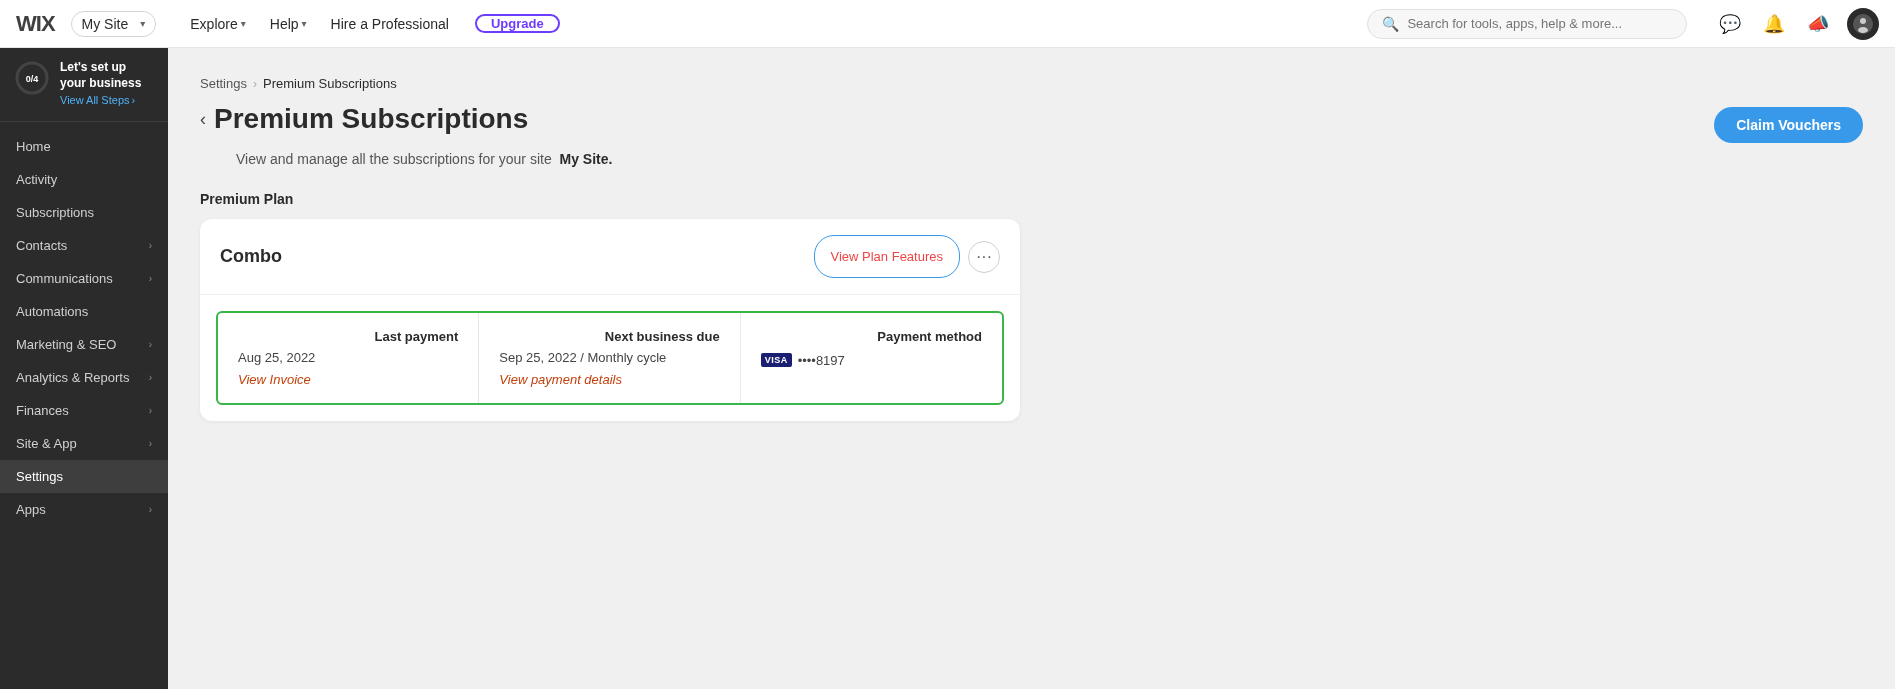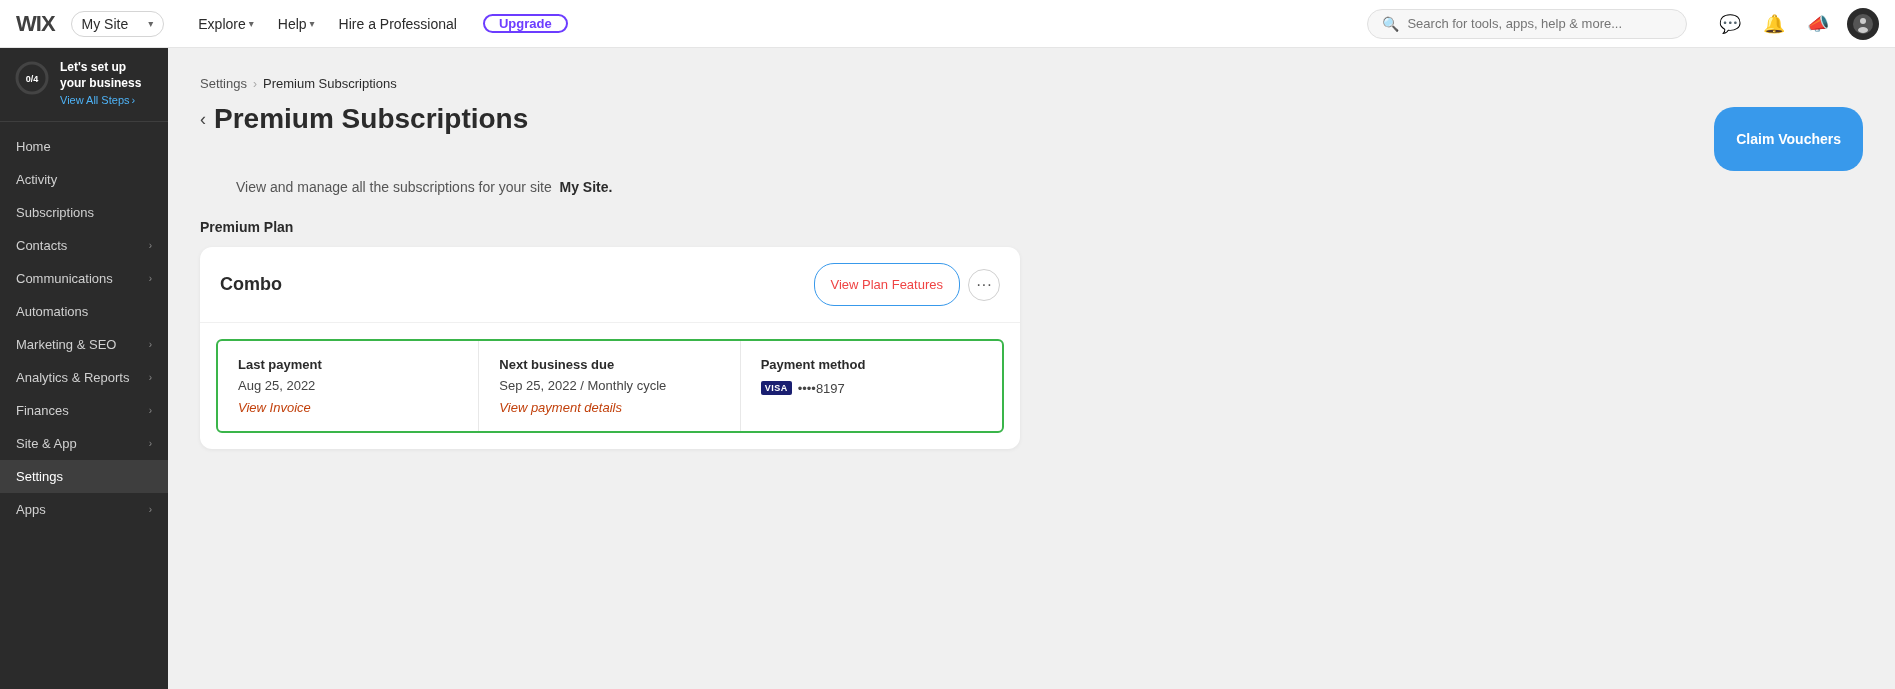--- a/index.html
+++ b/index.html
@@ -19,21 +19,21 @@
     }
     .wix-logo {
       font-weight: 900;
       font-size: 22px;
       color: #404040;
       letter-spacing: -1px;
     }
     .site-selector {
       display: flex;
       align-items: center;
-      gap: 20px;
+      gap: 12px;
       cursor: pointer;
       font-size: 14px;
       font-weight: 500;
       color: #2b2b2b;
       border: 1px solid #d5d5d5;
       border-radius: 20px;
       padding: 4px 10px;
     }
     .site-selector .chevron { font-size: 10px; color: #666; }
     .nav-links {
@@ -199,21 +199,21 @@
     .page-title {
       font-size: 28px;
       font-weight: 700;
       color: #2b2b2b;
     }
     .claim-vouchers-btn {
       background: #3899eb;
       color: #fff;
       border: none;
       border-radius: 20px;
-      padding: 24px 22px;
+      padding: 10px 22px;
       font-size: 14px;
       font-weight: 600;
       cursor: pointer;
       margin-top: 4px;
     }
     .page-subtitle {
       font-size: 14px;
       color: #555;
       margin-left: 36px;
       margin-bottom: 24px;
@@ -287,20 +287,21 @@
     .payment-cell {
       padding: 16px 20px;
       border-right: 1px solid #e8e8e8;
     }
     .payment-cell:last-child { border-right: none; }
     .payment-label {
       font-size: 13px;
       font-weight: 600;
       color: #2b2b2b;
       margin-bottom: 6px;
+      text-align: right;
     }
     .payment-value {
       font-size: 13px;
       color: #444;
       margin-bottom: 6px;
     }
     .payment-link {
       font-size: 13px;
       color: #c2410c;
       cursor: pointer;

